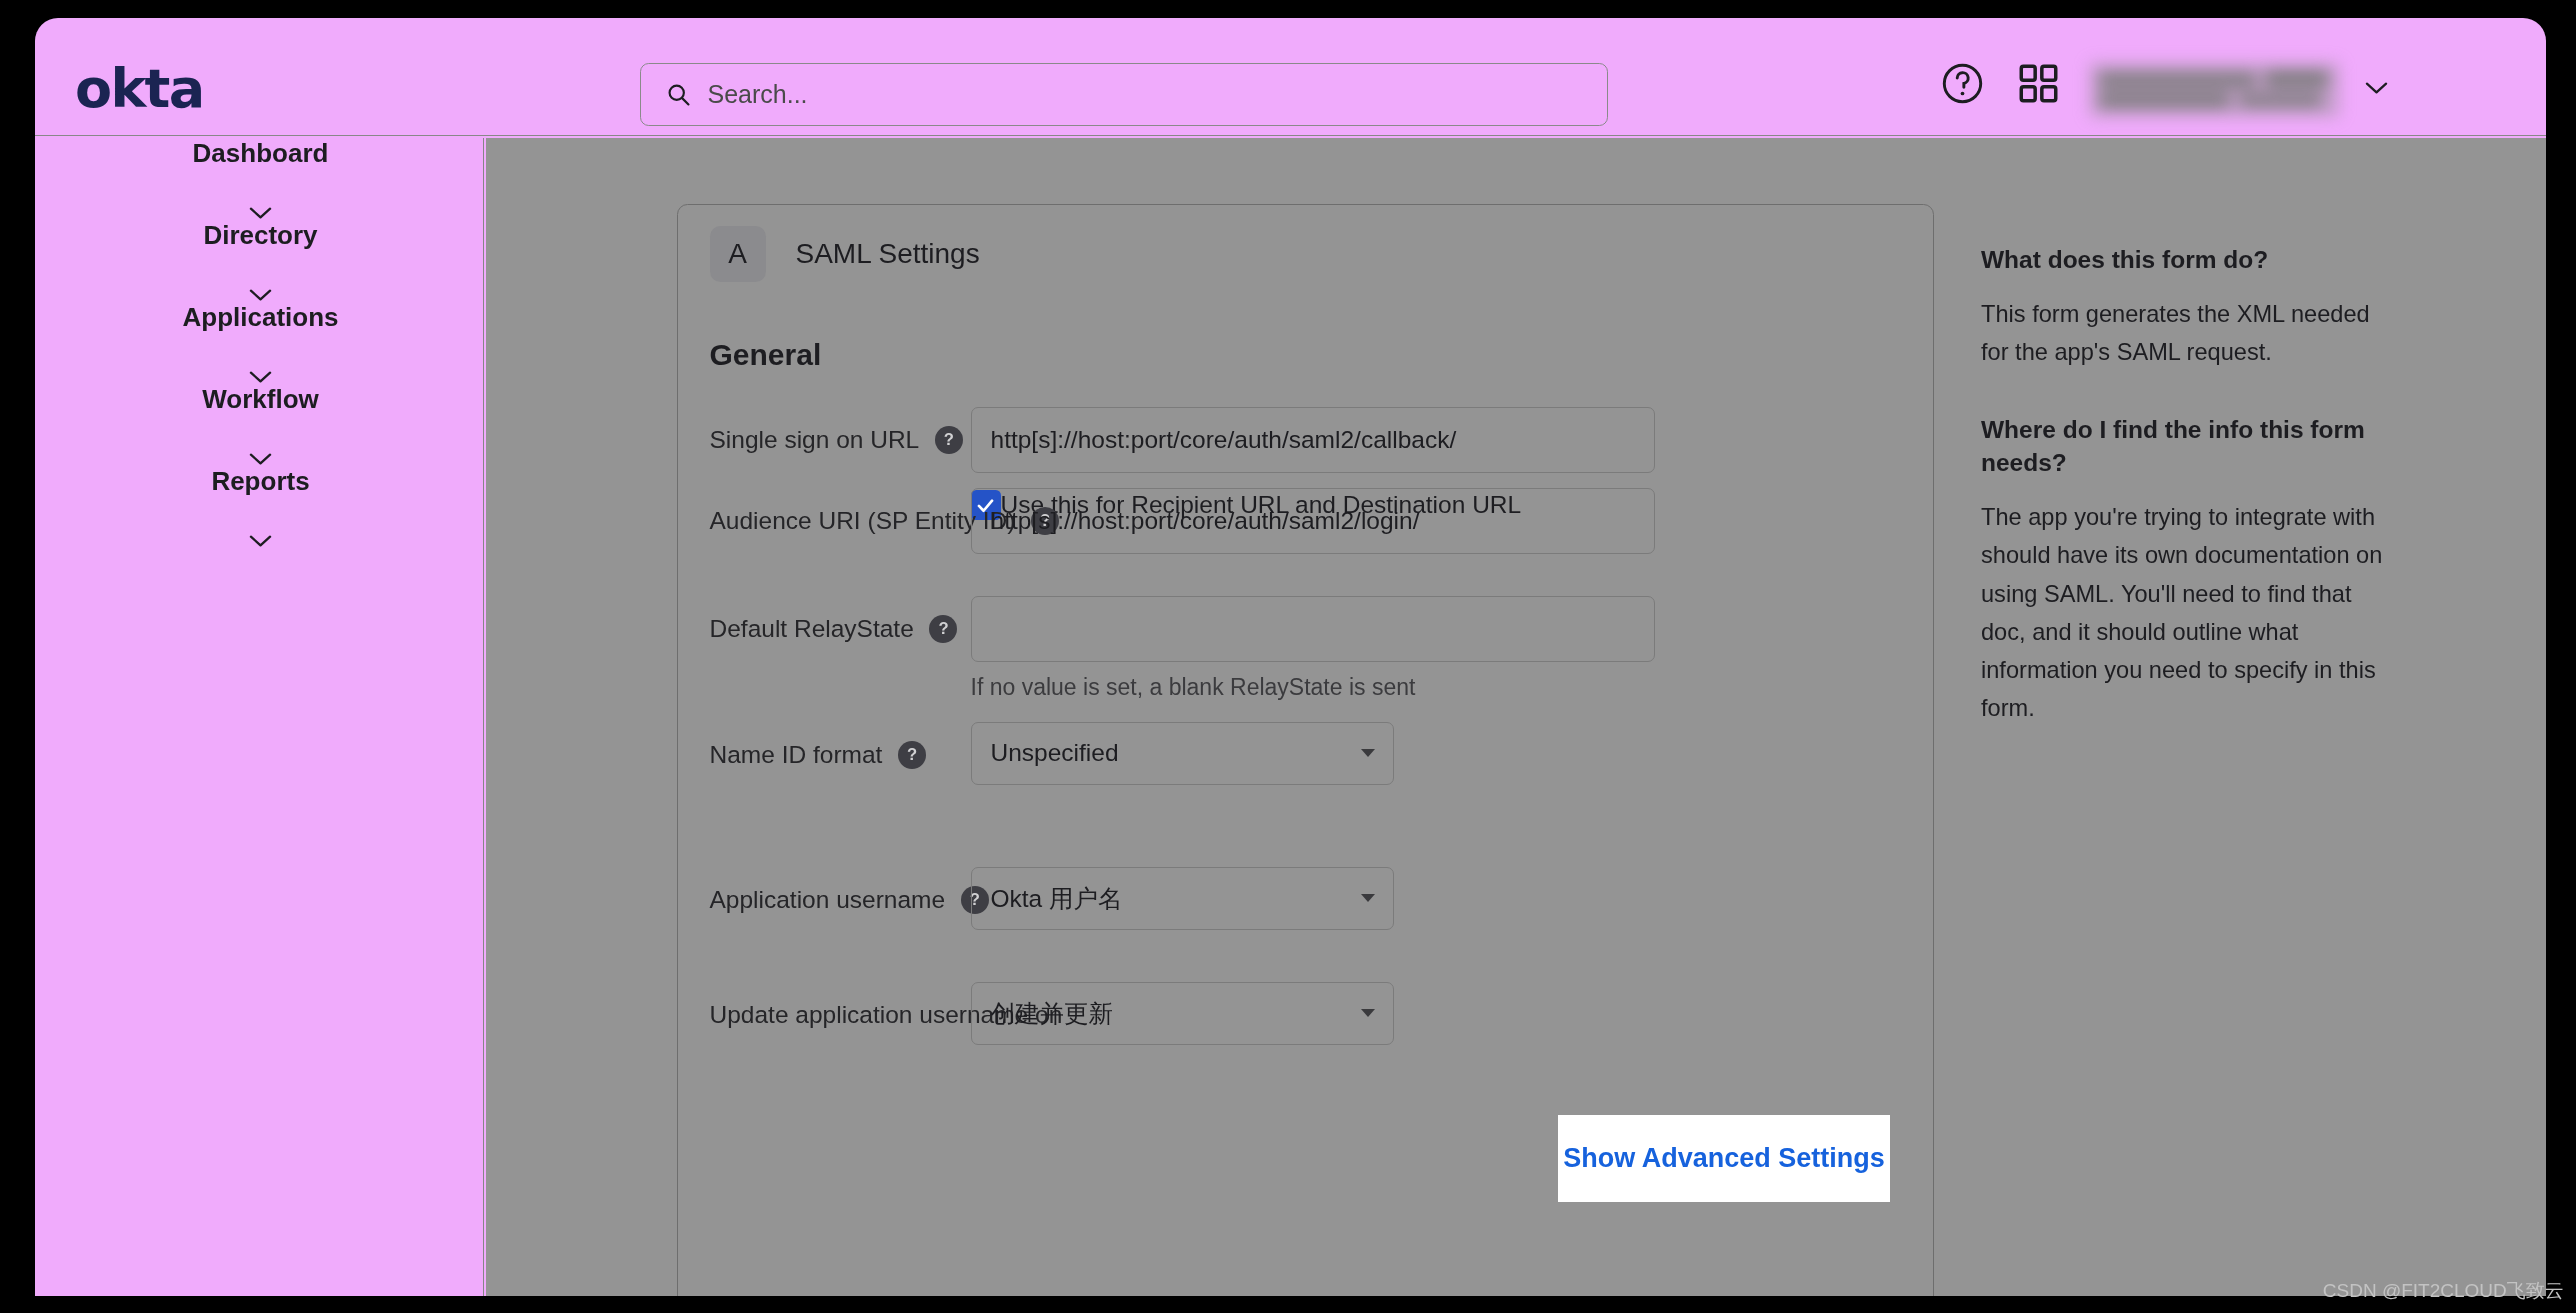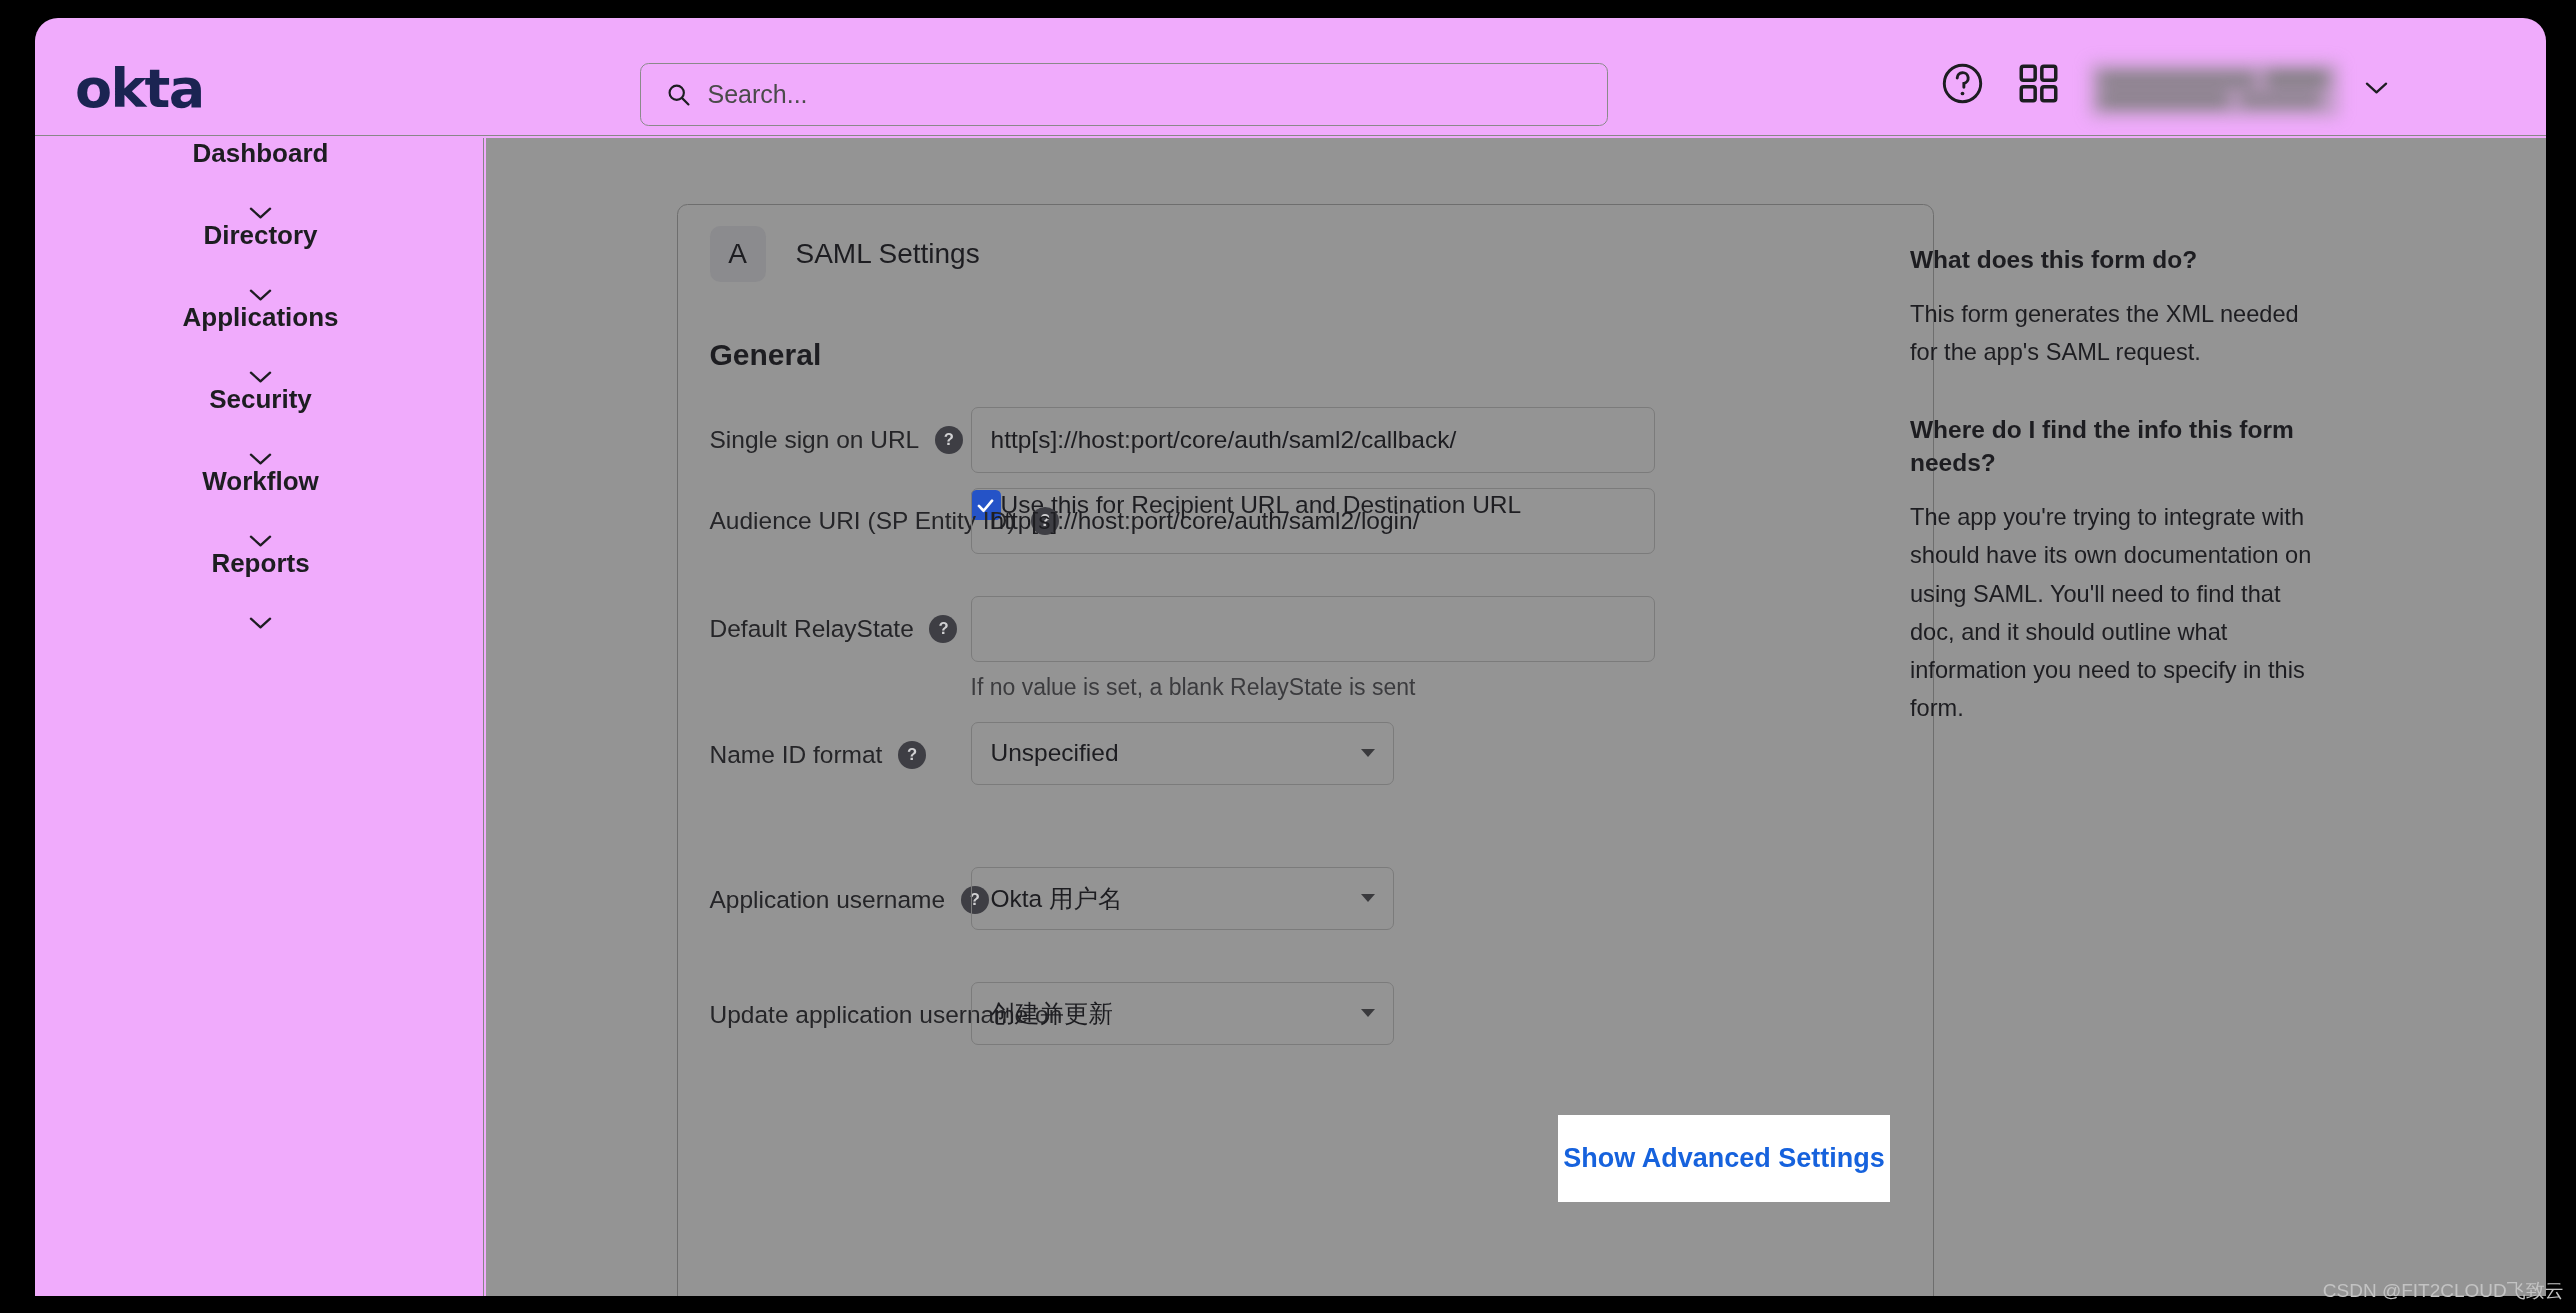--- a/index.html
+++ b/index.html
@@ -218,21 +218,21 @@
     z-index: 40;
     font-weight: bold;
   }
   #advanced-spotlight .lbl {
     font-size: 27px; color: #1662dd;
     font-family: "Liberation Sans", sans-serif;
   }
 
   
   #help-panel {
-    position: absolute; left: 1424px; top: 105px;
+    position: absolute; left: 1495px; top: 105px;
     width: 411px;
   }
   #help-panel h3 {
     font-size: 24.5px; font-weight: 700; color: #1d1d21;
     line-height: 1.35;
     margin-bottom: 19px;
   }
   #help-panel p {
     font-size: 23.6px; color: #1d1d21;
     line-height: 1.62;
@@ -310,28 +310,20 @@
     <div class="nav-item">
       <span class="label">Directory</span>
       <span class="chev">
         <svg viewBox="0 0 24 14" width="23" height="14" fill="none" stroke="#1d1d21" stroke-width="2.4" stroke-linecap="round" stroke-linejoin="round">
             <polyline points="2,2.5 12,11.5 22,2.5"></polyline>
           </svg>
       </span>
     </div>
     <div class="nav-item">
       <span class="label">Applications</span>
-      <span class="chev">
-        <svg viewBox="0 0 24 14" width="23" height="14" fill="none" stroke="#1d1d21" stroke-width="2.4" stroke-linecap="round" stroke-linejoin="round">
-            <polyline points="2,2.5 12,11.5 22,2.5"></polyline>
-          </svg>
-      </span>
-    </div>
-    <div class="nav-item">
-      <span class="label">Security</span>
       <span class="chev">
         <svg viewBox="0 0 24 14" width="23" height="14" fill="none" stroke="#1d1d21" stroke-width="2.4" stroke-linecap="round" stroke-linejoin="round">
             <polyline points="2,2.5 12,11.5 22,2.5"></polyline>
           </svg>
       </span>
     </div>
     <div class="nav-item">
       <span class="label">Workflow</span>
       <span class="chev">
         <svg viewBox="0 0 24 14" width="23" height="14" fill="none" stroke="#1d1d21" stroke-width="2.4" stroke-linecap="round" stroke-linejoin="round">

